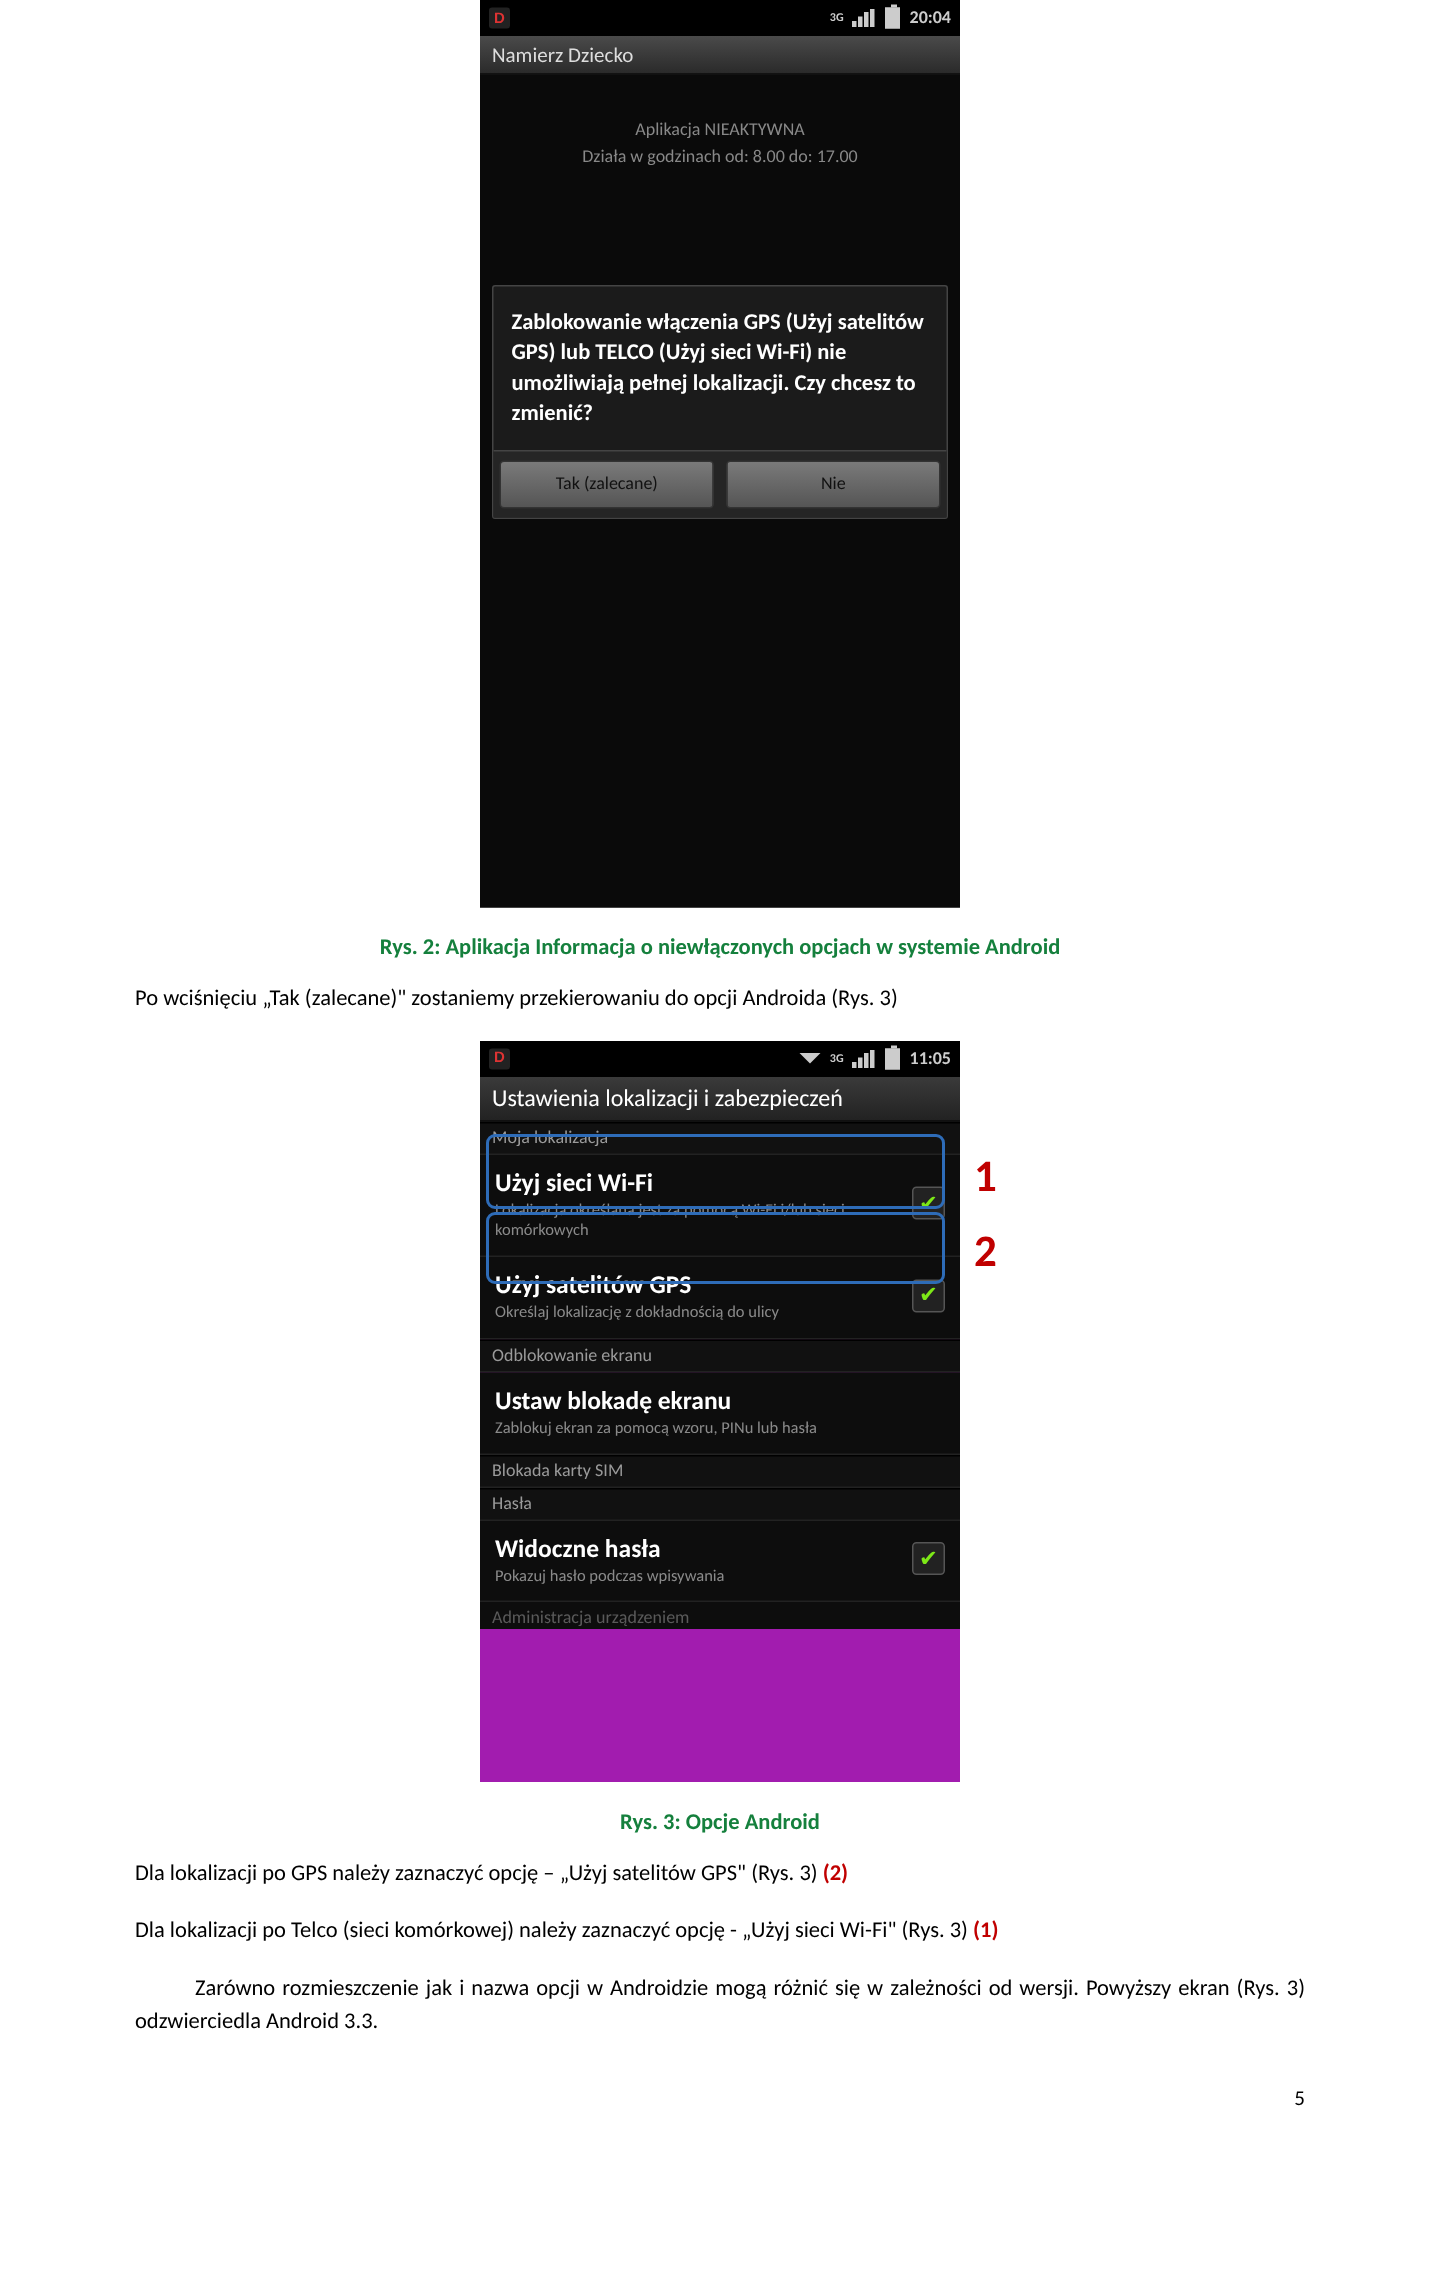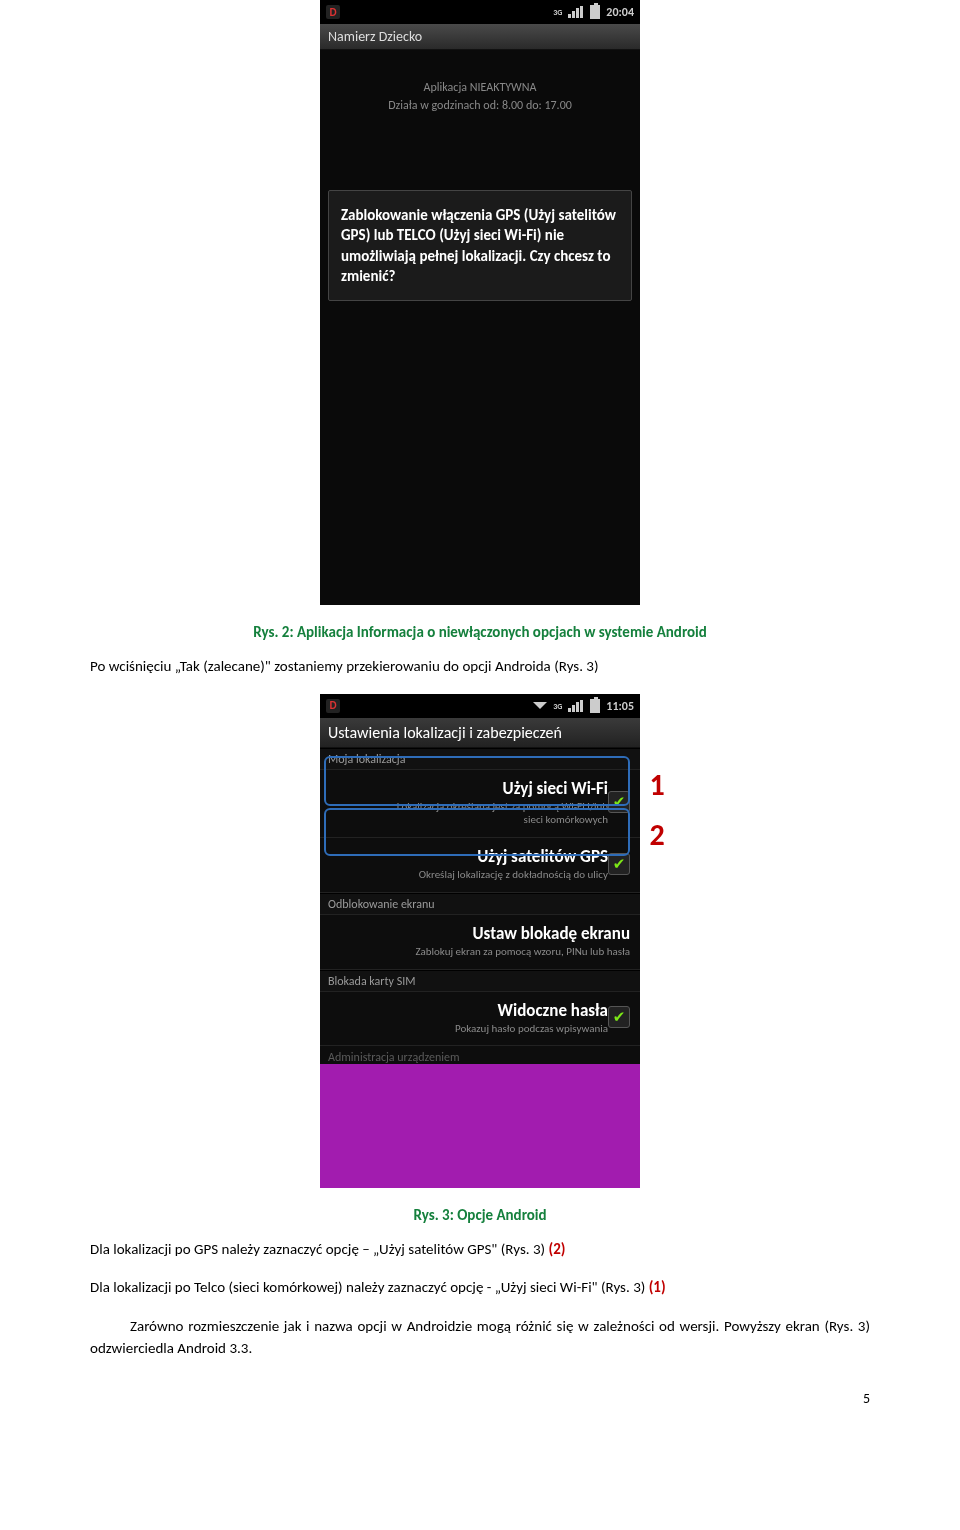--- a/index.html
+++ b/index.html
@@ -131,32 +131,31 @@
     padding: 5px 8px;
     border-bottom: 1px solid #111;
   }
   .setting-row {
     padding: 8px 10px 10px;
     border-bottom: 1px solid #222;
     display: flex;
     align-items: center;
     background: #0d0d0d;
   }
-  .setting-row .texts { flex: 1; text-align: right; }
+  .setting-row .texts { flex: 1; }
   .setting-title {
     color: #fff;
     font-size: 17px;
     font-weight: bold;
   }
   .setting-sub {
     color: #8a8a8a;
     font-size: 11px;
     margin-top: 1px;
     line-height: 1.25;
-    margin-left: 48px;
   }
   .checkbox {
     width: 22px; height: 22px;
     background: #222;
     border: 1px solid #555;
     border-radius: 3px;
     display: flex; align-items: center; justify-content: center;
     color: #7de817;
     font-size: 15px;
   }
@@ -239,20 +238,24 @@
     </div>
     <div class="app-header">Namierz Dziecko</div>
     <div class="phone1-body">
       <div class="inactive-text">
         <div>Aplikacja NIEAKTYWNA</div>
         <div>Działa w godzinach od: 8.00 do: 17.00</div>
       </div>
       <div class="dialog-wrapper">
         <div class="dialog">
           <div class="dialog-text">Zablokowanie włączenia GPS (Użyj satelitów GPS) lub TELCO (Użyj sieci Wi-Fi) nie umożliwiają pełnej lokalizacji. Czy chcesz to zmienić?</div>
+          <div class="dialog-buttons">
+            <div class="dialog-btn">Tak (zalecane)</div>
+            <div class="dialog-btn">Nie</div>
+          </div>
         </div>
       </div>
     </div>
   </div>
 
   <div class="caption blue">Rys. 2: Aplikacja Informacja o niewłączonych opcjach w systemie Android</div>
 
   <p class="body-text">Po wciśnięciu „Tak (zalecane)" zostaniemy przekierowaniu do opcji Androida (Rys. 3)</p>
 
   <div class="phone2-container">
@@ -299,20 +302,21 @@
         <div class="setting-row">
           <div class="texts">
             <div class="setting-title">Ustaw blokadę ekranu</div>
             <div class="setting-sub">Zablokuj ekran za pomocą wzoru, PINu lub hasła</div>
           </div>
         </div>
 
         <div class="section-header">Blokada karty SIM</div>
 
 
+        <div class="section-header">Hasła</div>
 
         <div class="setting-row">
           <div class="texts">
             <div class="setting-title">Widoczne hasła</div>
             <div class="setting-sub">Pokazuj hasło podczas wpisywania</div>
           </div>
           <div class="checkbox">✔</div>
         </div>
 
         <div class="faded-bottom">Administracja urządzeniem</div>

